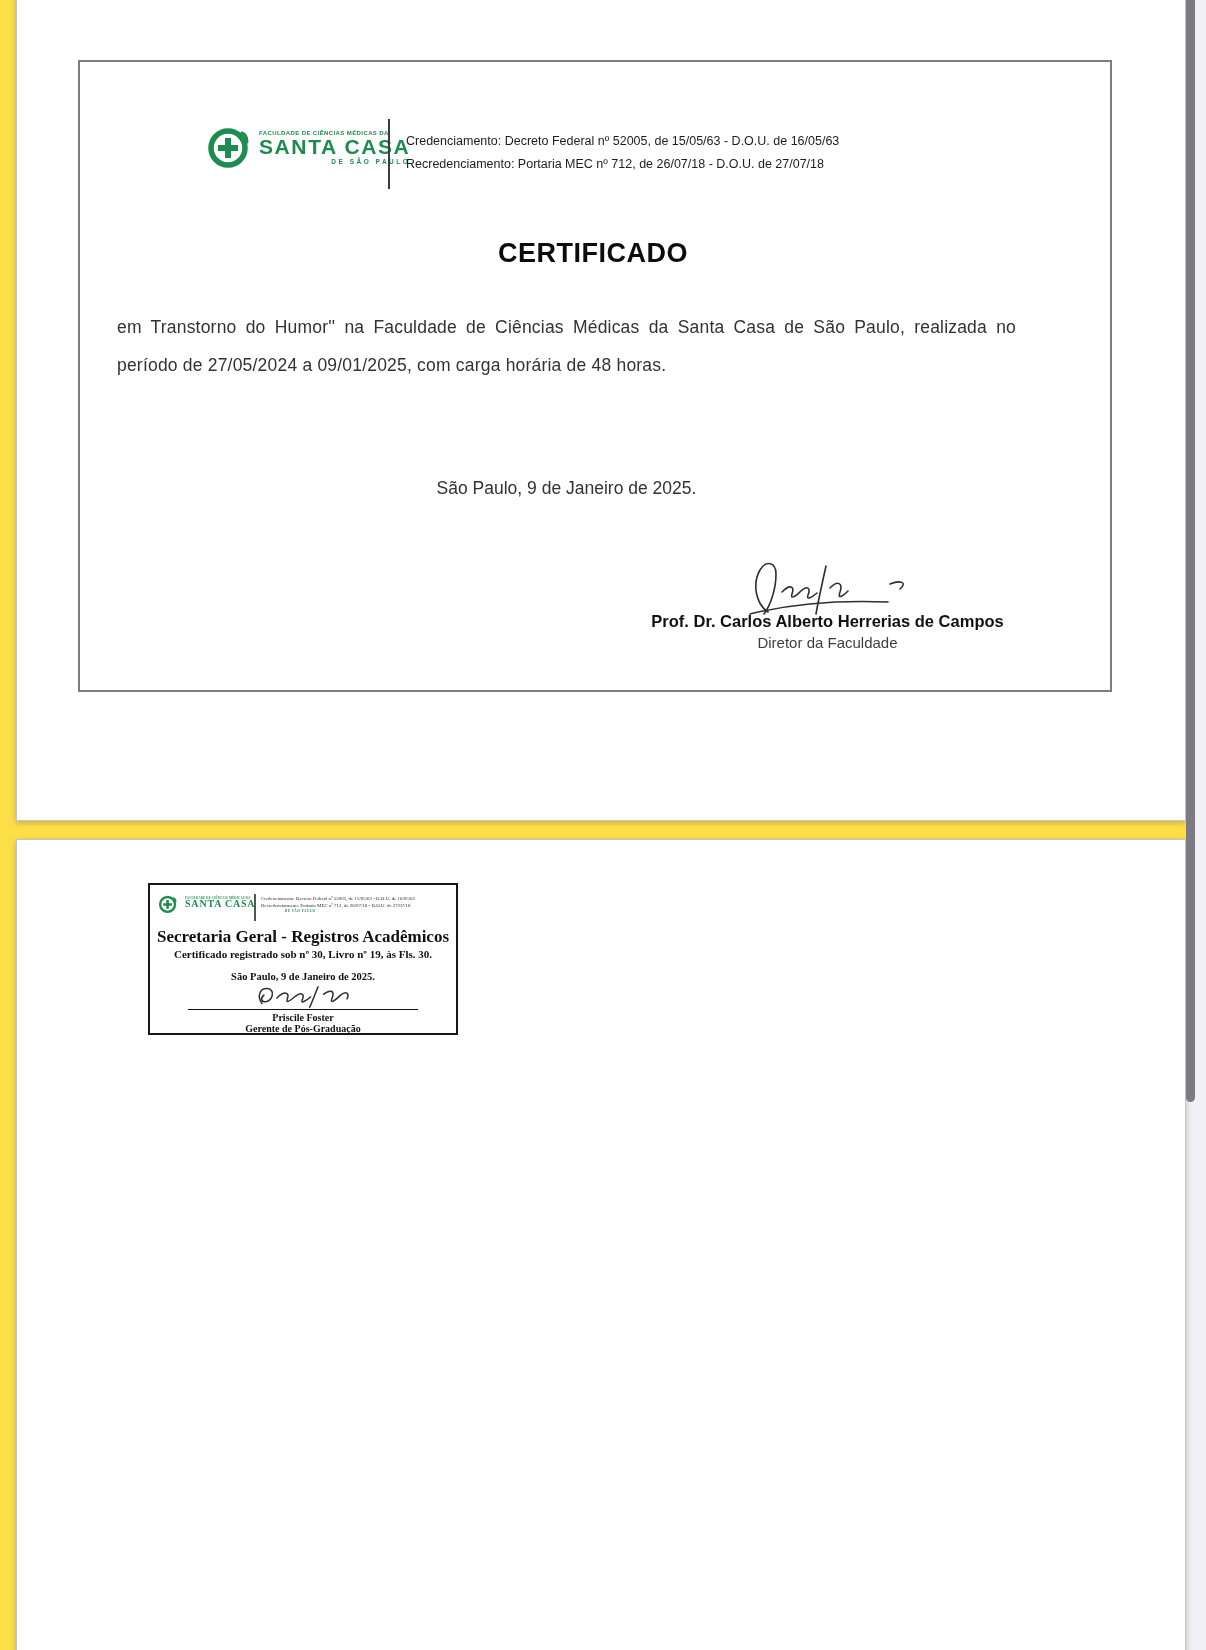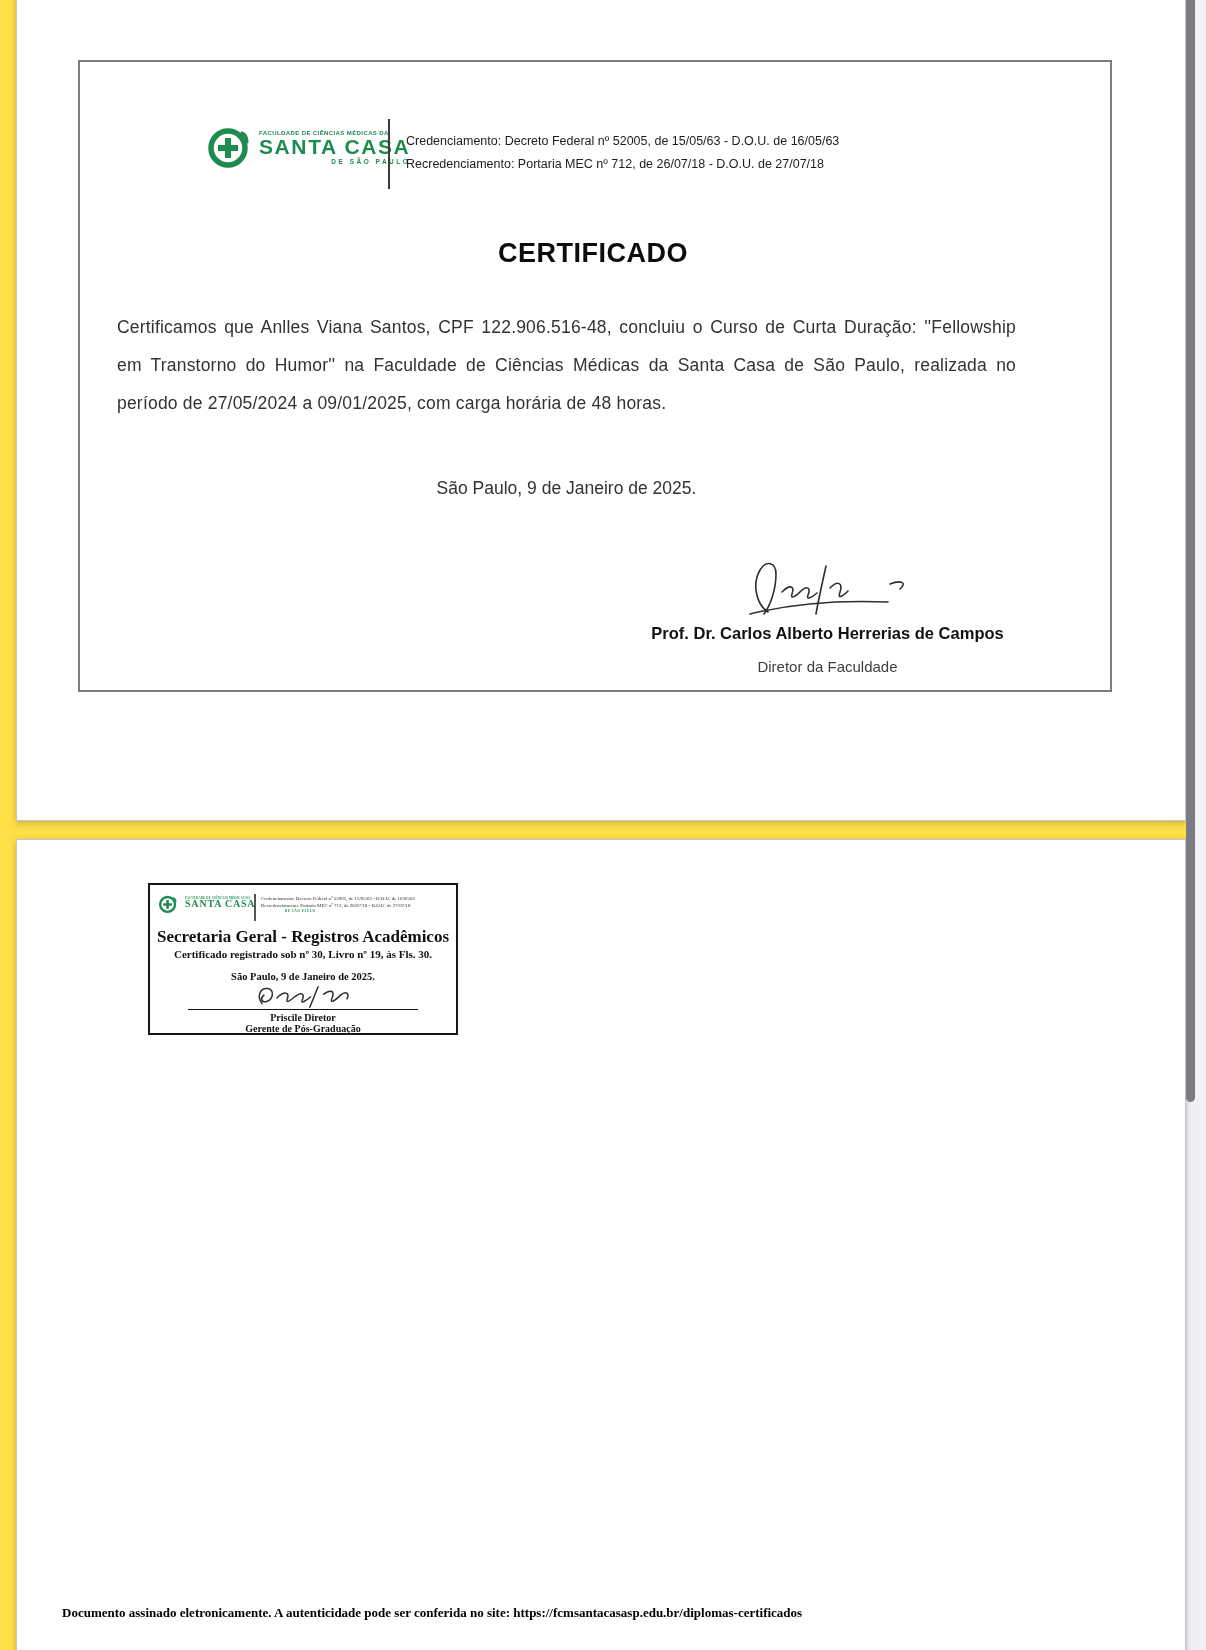--- a/index.html
+++ b/index.html
@@ -27,21 +27,21 @@
   .logo-bottom{font-size:6.5px;font-weight:bold;letter-spacing:2.5px;text-align:right;white-space:nowrap;}
   .divider-p1{position:absolute;left:388px;top:119px;width:2px;height:70px;background:#3c3c3c;}
   .accred-p1{position:absolute;left:406px;top:130px;font-size:12.5px;line-height:23px;color:#1d1d1d;white-space:nowrap;}
   .cert-title{position:absolute;left:78px;top:238px;width:1030px;text-align:center;
     font-size:27px;font-weight:bold;letter-spacing:.5px;color:#0c0c0c;}
   .cert-body{position:absolute;left:117px;top:308px;width:899px;font-size:17.5px;line-height:38px;color:#323232;letter-spacing:.2px;}
   .cert-body .just{text-align:justify;text-align-last:justify;}
   .cert-date{position:absolute;left:117px;top:478px;width:899px;text-align:center;font-size:17.5px;color:#323232;}
   .sig-col{position:absolute;display:flex;flex-direction:column;align-items:center;}
   .sig-col-left{left:160px;top:556px;width:300px;}
-  .sig-col-right{left:655px;top:556px;width:345px;gap:12px;}
+  .sig-col-right{left:655px;top:556px;width:345px;}
   .sig-svg{display:block;}
   .sig-name{font-size:16.5px;font-weight:bold;color:#111;white-space:nowrap;margin-top:-6px;}
   .sig-role{font-size:15px;color:#3e3e3e;margin-top:3px;white-space:nowrap;}
   .sig-stroke{stroke:#2e2e2e;stroke-width:1.6;fill:none;stroke-linecap:round;}
 
   
   .stamp{position:absolute;left:148px;top:883px;width:310px;height:152px;background:#fff;
     border:2px solid #161616;box-sizing:border-box;font-family:"Liberation Serif",serif;}
   .stamp-inner{position:relative;width:100%;height:100%;}
   .logo-mini{left:8px;top:8px;}
@@ -90,21 +90,20 @@
   <div class="divider-p1"></div>
 
   <div class="accred-p1">
     <div>Credenciamento: Decreto Federal nº 52005, de 15/05/63 - D.O.U. de 16/05/63</div>
     <div>Recredenciamento: Portaria MEC nº 712, de 26/07/18 - D.O.U. de 27/07/18</div>
   </div>
 
   <div class="cert-title">CERTIFICADO</div>
 
   <div class="cert-body">
-    <div class="just">Certificamos que Anlles Viana Santos, CPF 122.906.516-48, concluiu o Curso de Curta Duração: ''Fellowship</div>
     <div class="just">em Transtorno do Humor'' na Faculdade de Ciências Médicas da Santa Casa de São Paulo, realizada no</div>
     <div>período de 27/05/2024 a 09/01/2025, com carga horária de 48 horas.</div>
   </div>
 
   <div class="cert-date">São Paulo, 9 de Janeiro de 2025.</div>
 
 
   <div class="sig-col sig-col-right">
     <svg class="sig-svg" width="180" height="62" viewBox="0 0 180 62">
       <path class="sig-stroke" d="M30 56 C18 48 14 28 22 14 C28 4 38 6 38 18 C38 34 32 50 26 58"></path>
@@ -148,22 +147,21 @@
       <div class="stamp-line stamp-date">São Paulo, 9 de Janeiro de 2025.</div>
 
       <svg class="stamp-sig" width="120" height="28" viewBox="0 0 120 30">
         <path class="sig-stroke" d="M14 22 C8 14 12 5 20 6 C28 7 26 18 18 20 C13 21 12 16 16 13"></path>
         <path class="sig-stroke" d="M30 16 C38 8 44 10 41 17 C39 23 45 18 50 14 C56 9 60 12 57 18 C55 23 61 19 66 15"></path>
         <path class="sig-stroke" d="M74 4 C70 14 67 22 65 26"></path>
         <path class="sig-stroke" d="M80 12 C88 6 92 9 89 16 C86 23 92 19 98 13 C104 8 108 11 105 17"></path>
       </svg>
 
       <div class="stamp-rule"></div>
-      <div class="stamp-line stamp-name">Priscile Diretor</div>
+      <div class="stamp-line stamp-name">Priscile Foster</div>
       <div class="stamp-line stamp-role">Gerente de Pós-Graduação</div>
     </div>
   </div>
 
-  <div class="footer-note">Documento assinado eletronicamente. A autenticidade pode ser conferida no site: https://fcmsantacasasp.edu.br/diplomas-certificados</div>
 
   <div class="scroll-thumb"></div>
 
 </div>
 
 </body></html>

